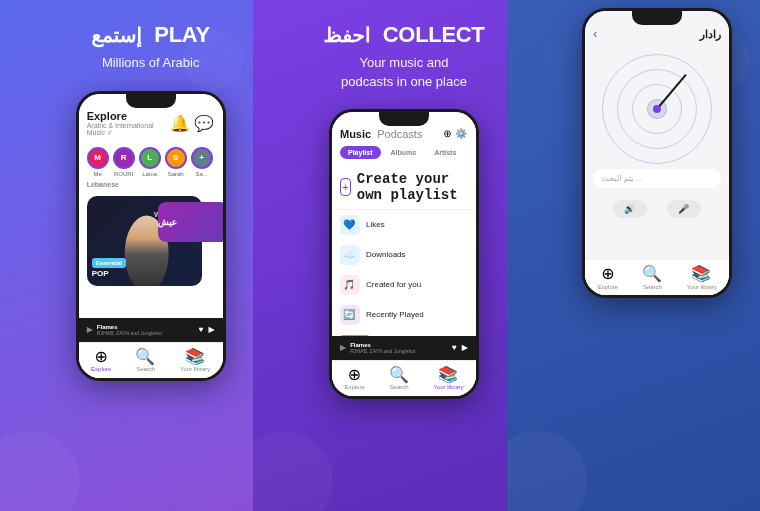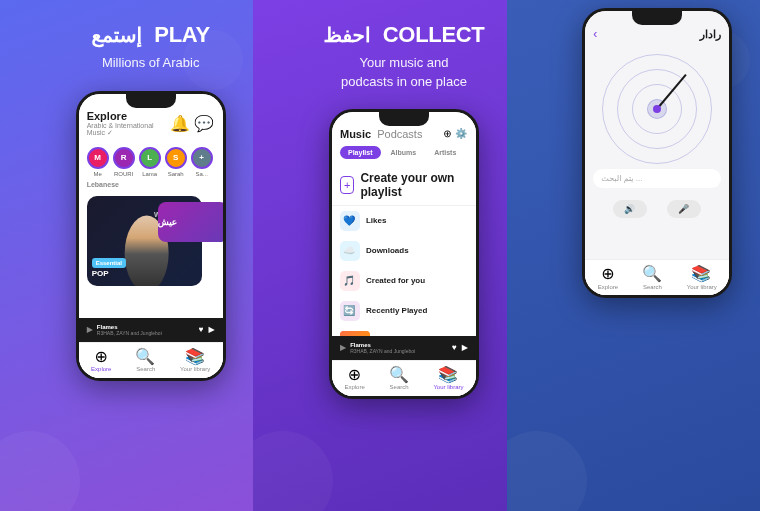--- a/index.html
+++ b/index.html
@@ -361,23 +361,24 @@
       border-radius: 4px;
       display: flex;
       align-items: center;
       justify-content: center;
       color: #7c3fe4;
       font-size: 11px;
       font-weight: 300;
     }
 
     .create-text {
-      font-size: 12px;
+      font-size: 14px;
       font-weight: 600;
       color: #1a1a1a;
+      font-family: Liberation Mono, monospace;
     }
 
     .playlist-item {
       display: flex;
       align-items: center;
       gap: 6px;
       padding: 5px 8px;
     }
 
     .playlist-icon {
@@ -385,21 +386,21 @@
       height: 20px;
       border-radius: 5px;
       display: flex;
       align-items: center;
       justify-content: center;
       font-size: 10px;
     }
 
     .playlist-name {
       font-size: 8px;
-      font-weight: 700;
+      font-weight: 400;
       color: #1a1a1a;
     }
 
     .gym-item {
       display: flex;
       align-items: center;
       gap: 6px;
       padding: 5px 8px;
     }
 

